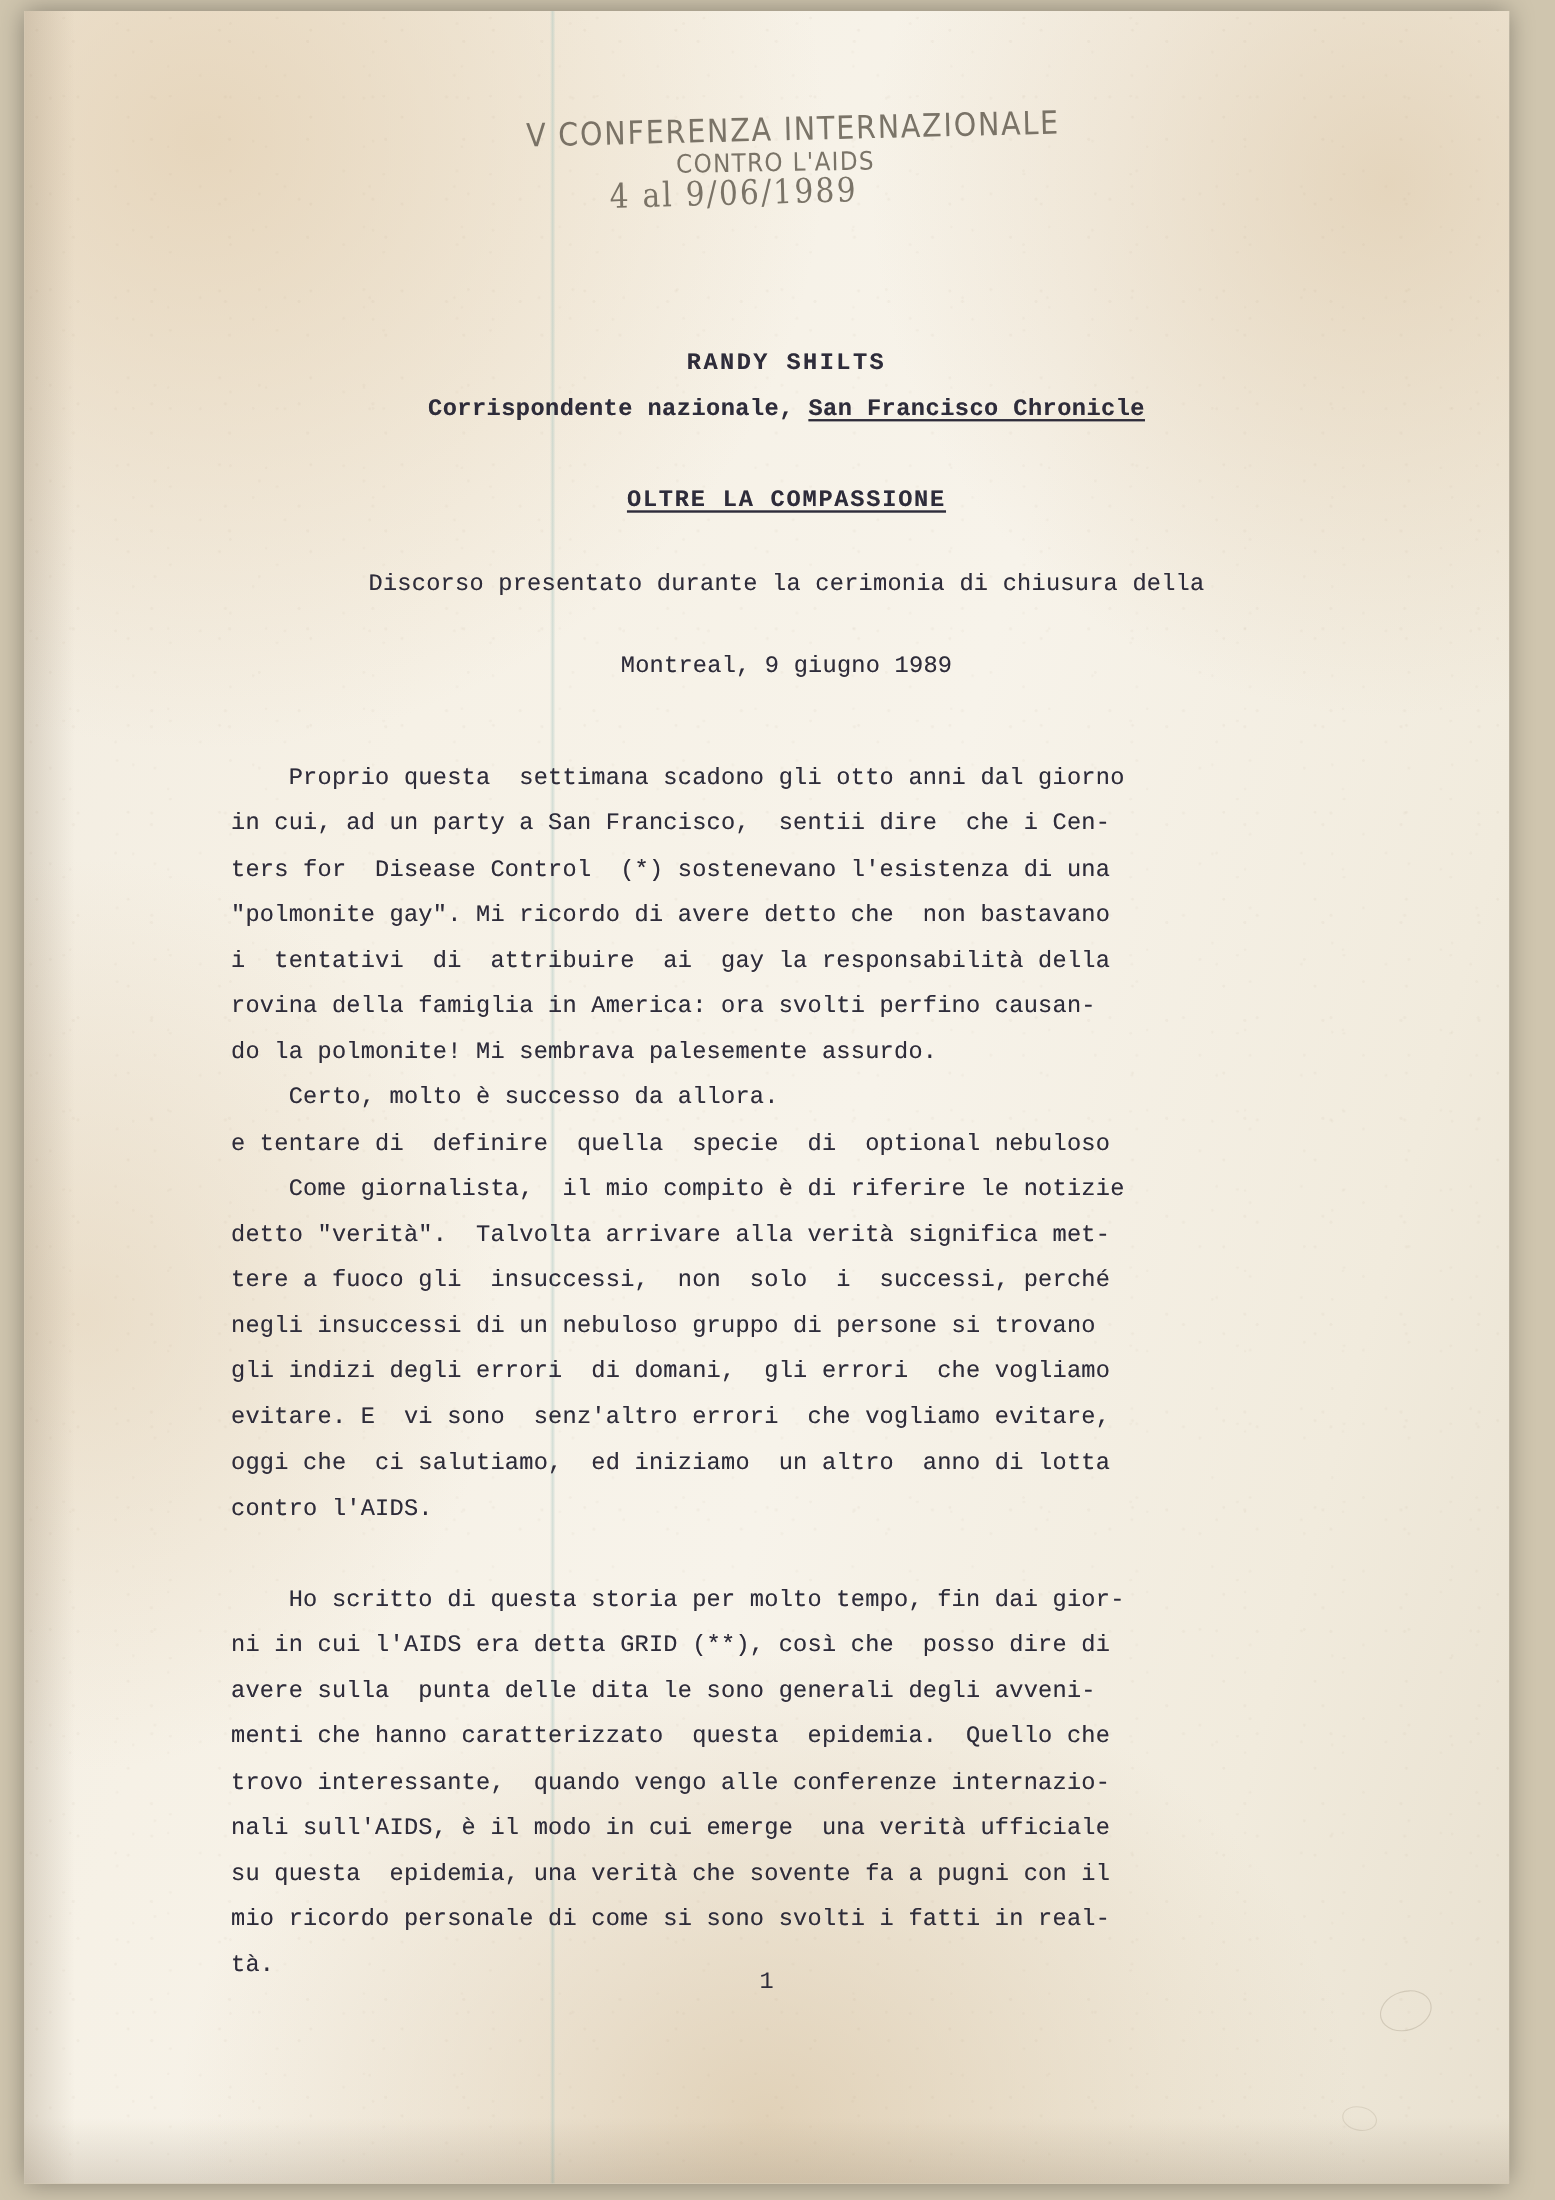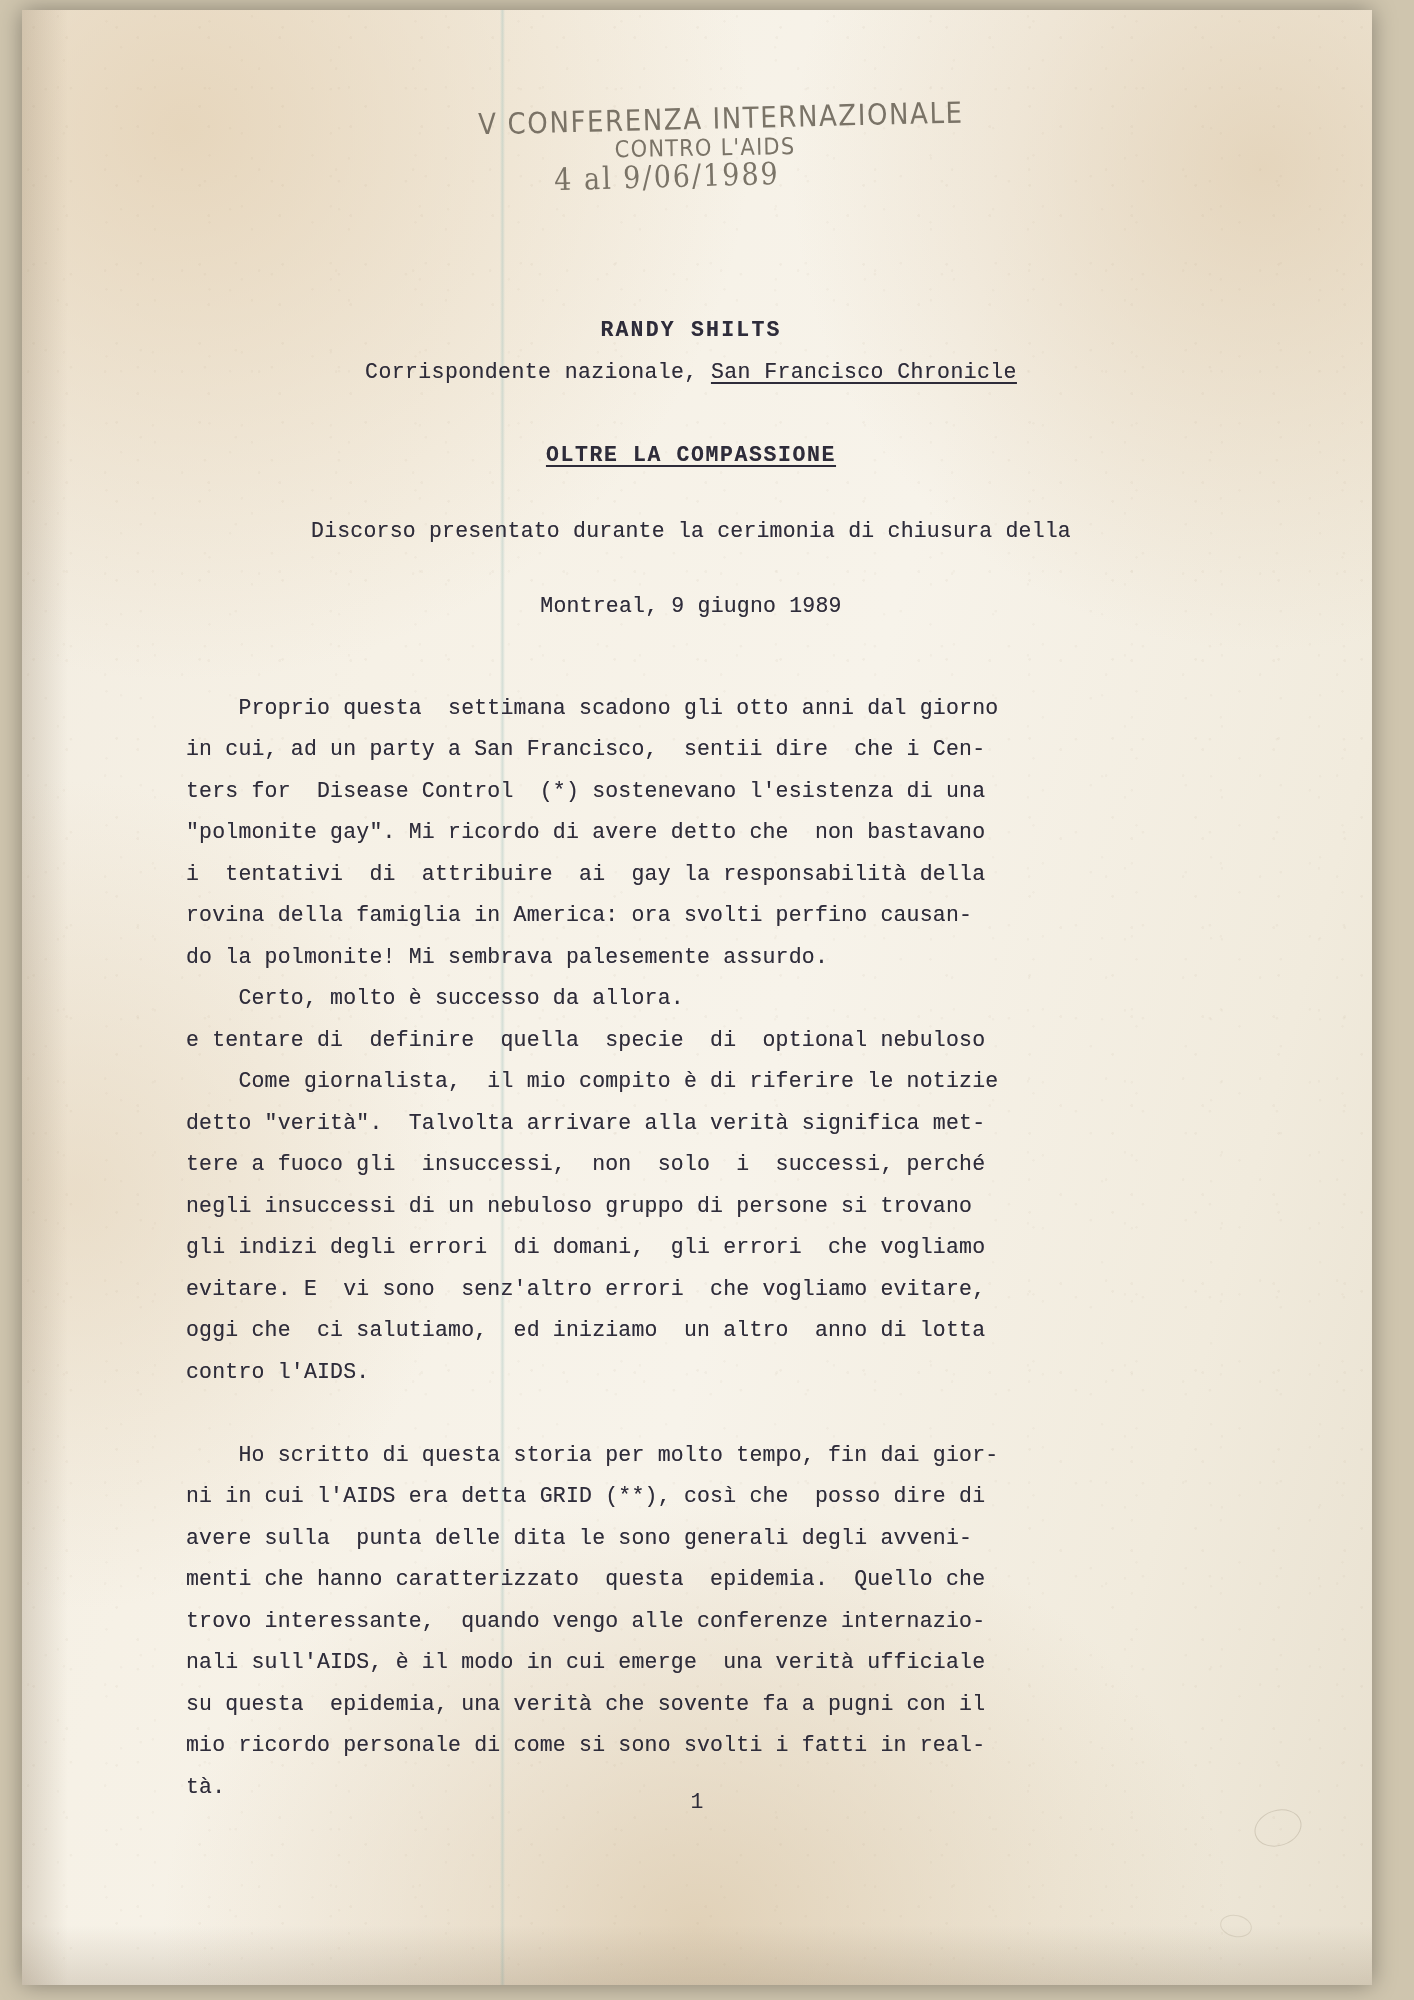--- a/index.html
+++ b/index.html
@@ -109,38 +109,38 @@
     font-size: 27px;
     transform: rotate(-1.6deg) translateX(-30px) scaleY(1.14);
     letter-spacing: 2.0px;
     font-family: "DejaVu Serif", serif;
     text-transform: none;
   }
 
   
   .typed {
     position: absolute;
-    left: 164px;
+    left: 188px;
     top: 300px;
     width: 1010px;
     color: #2e2c3a;
     font-size: 21.5px;
     line-height: 41.5px;
     letter-spacing: 0.2px;
     text-shadow: 0 0 0.6px rgba(46,44,58,0.45);
   }
 
   .center { text-align: center; }
   .ul     { text-decoration: underline; text-underline-offset: 4px; text-decoration-thickness: 2px; }
 
   .hdr-name {
     font-weight: bold;
     letter-spacing: 2.2px;
   }
-  .hdr-role { letter-spacing: 0.4px; }
+  .hdr-role { letter-spacing: 0.4px; font-weight: bold; }
 
   .doc-title {
     margin-top: 42px;
     font-weight: bold;
     letter-spacing: 1.6px;
   }
 
   .subtitle-block { margin-top: 30px; }
   .subtitle-block .sl { display: block; white-space: pre; margin-top: 34px; }
 

